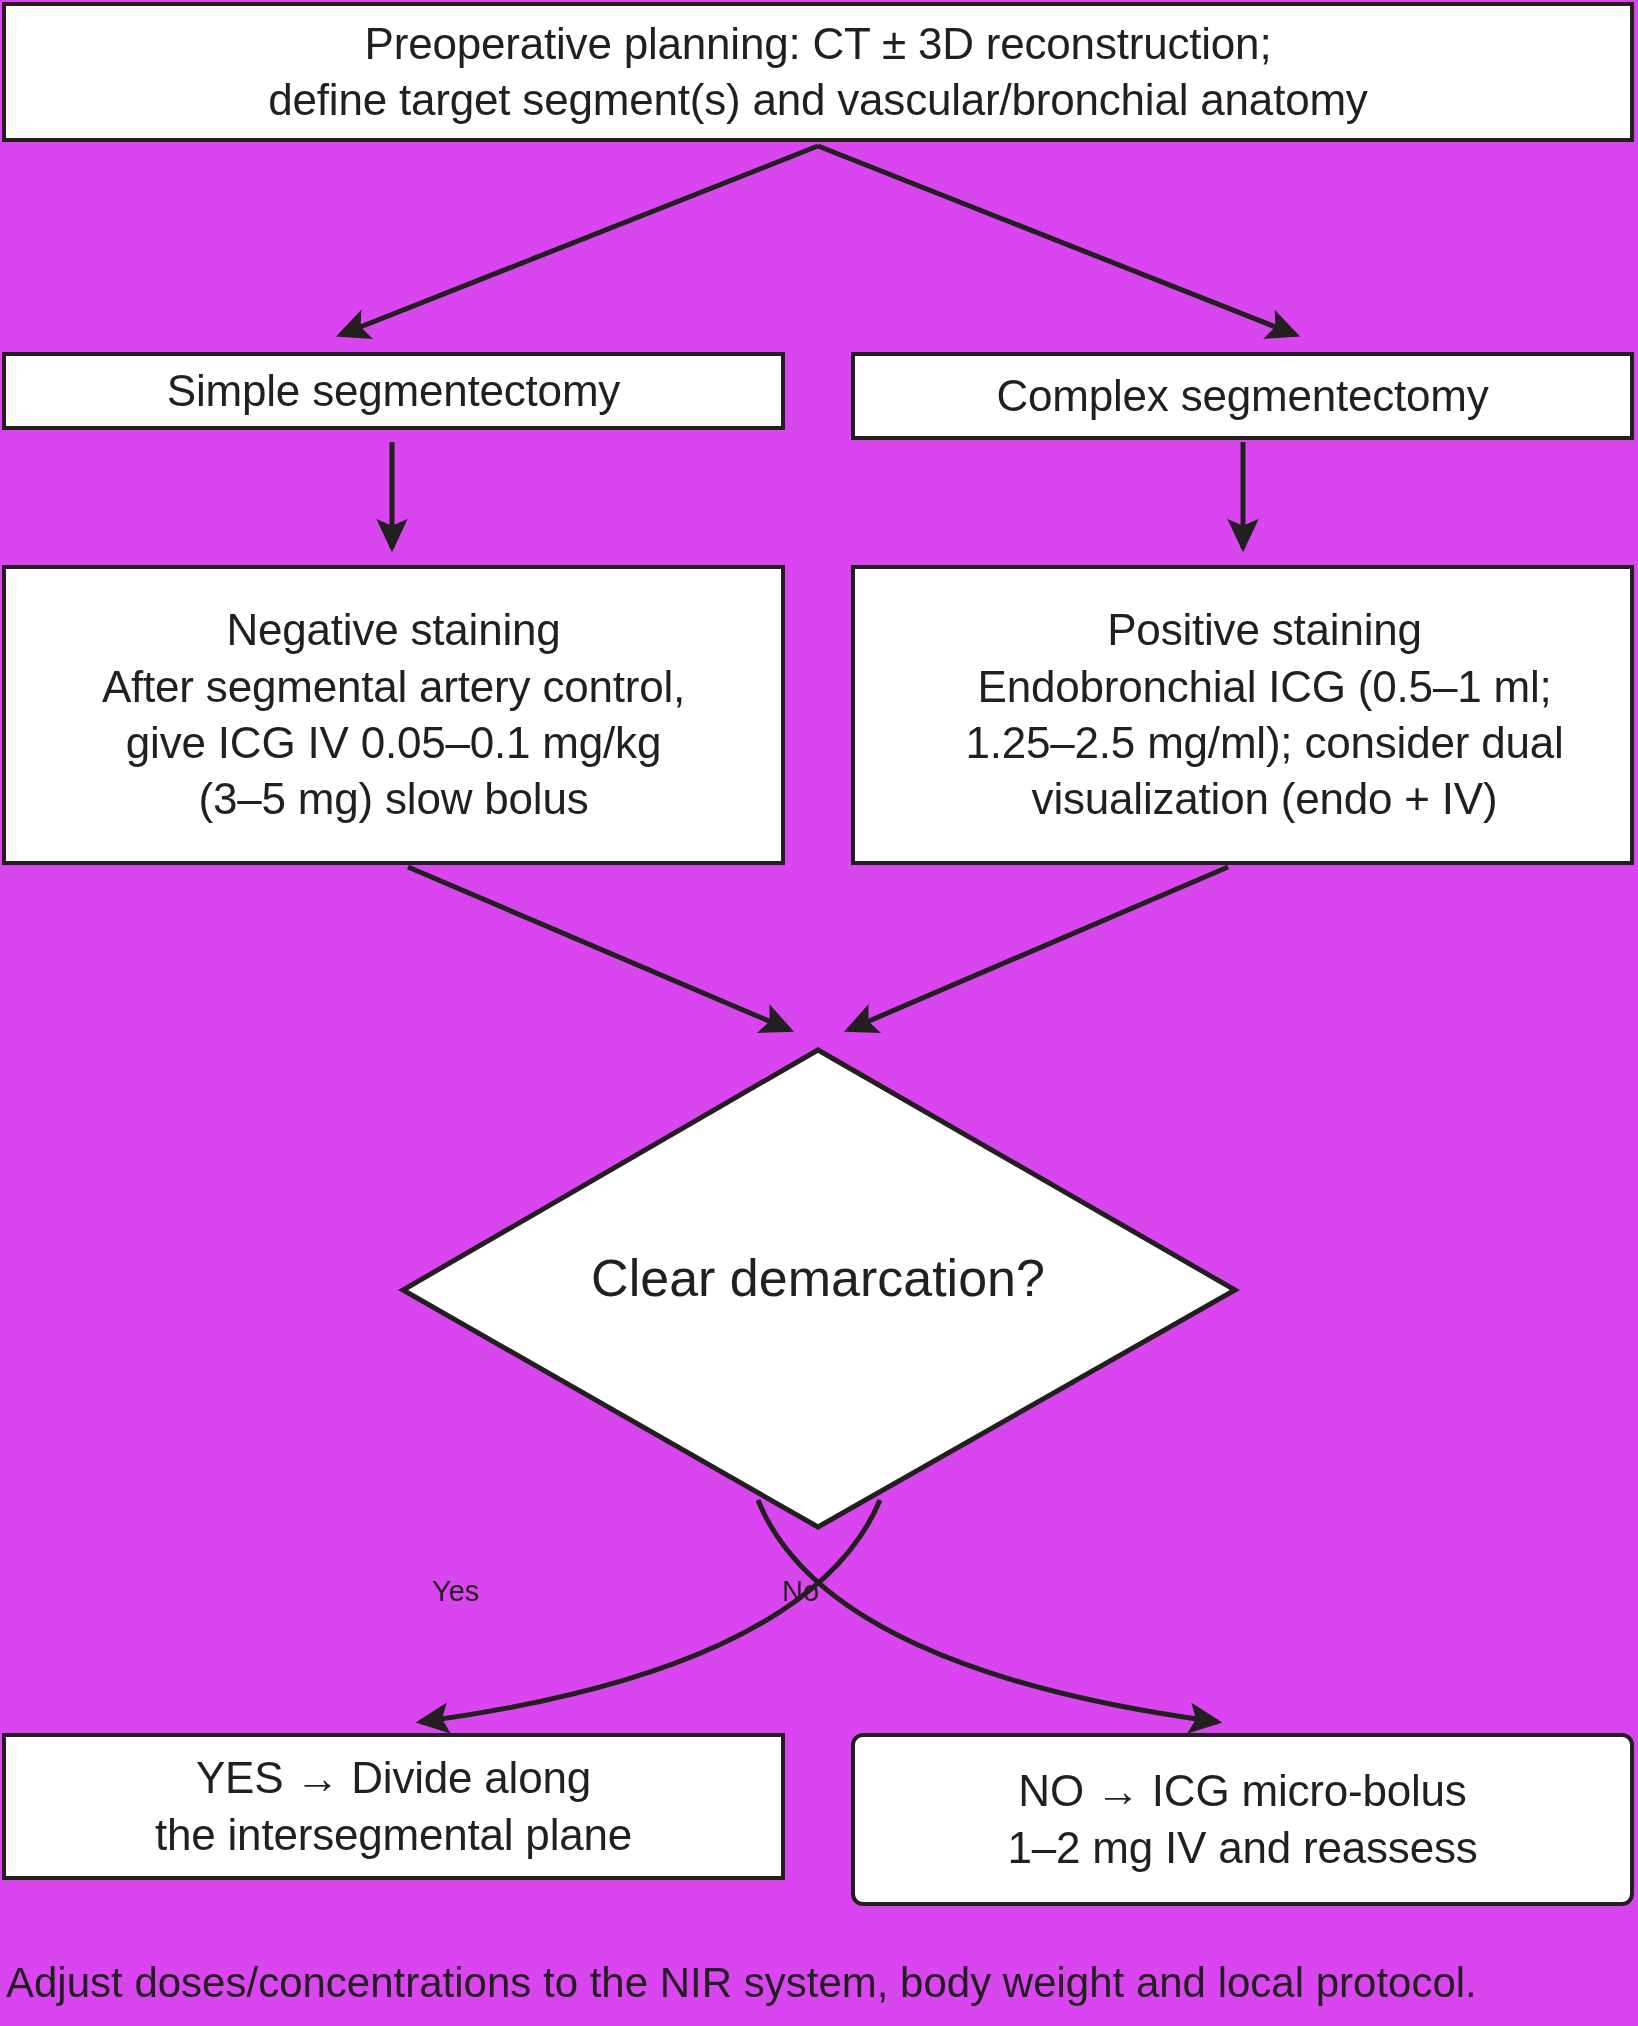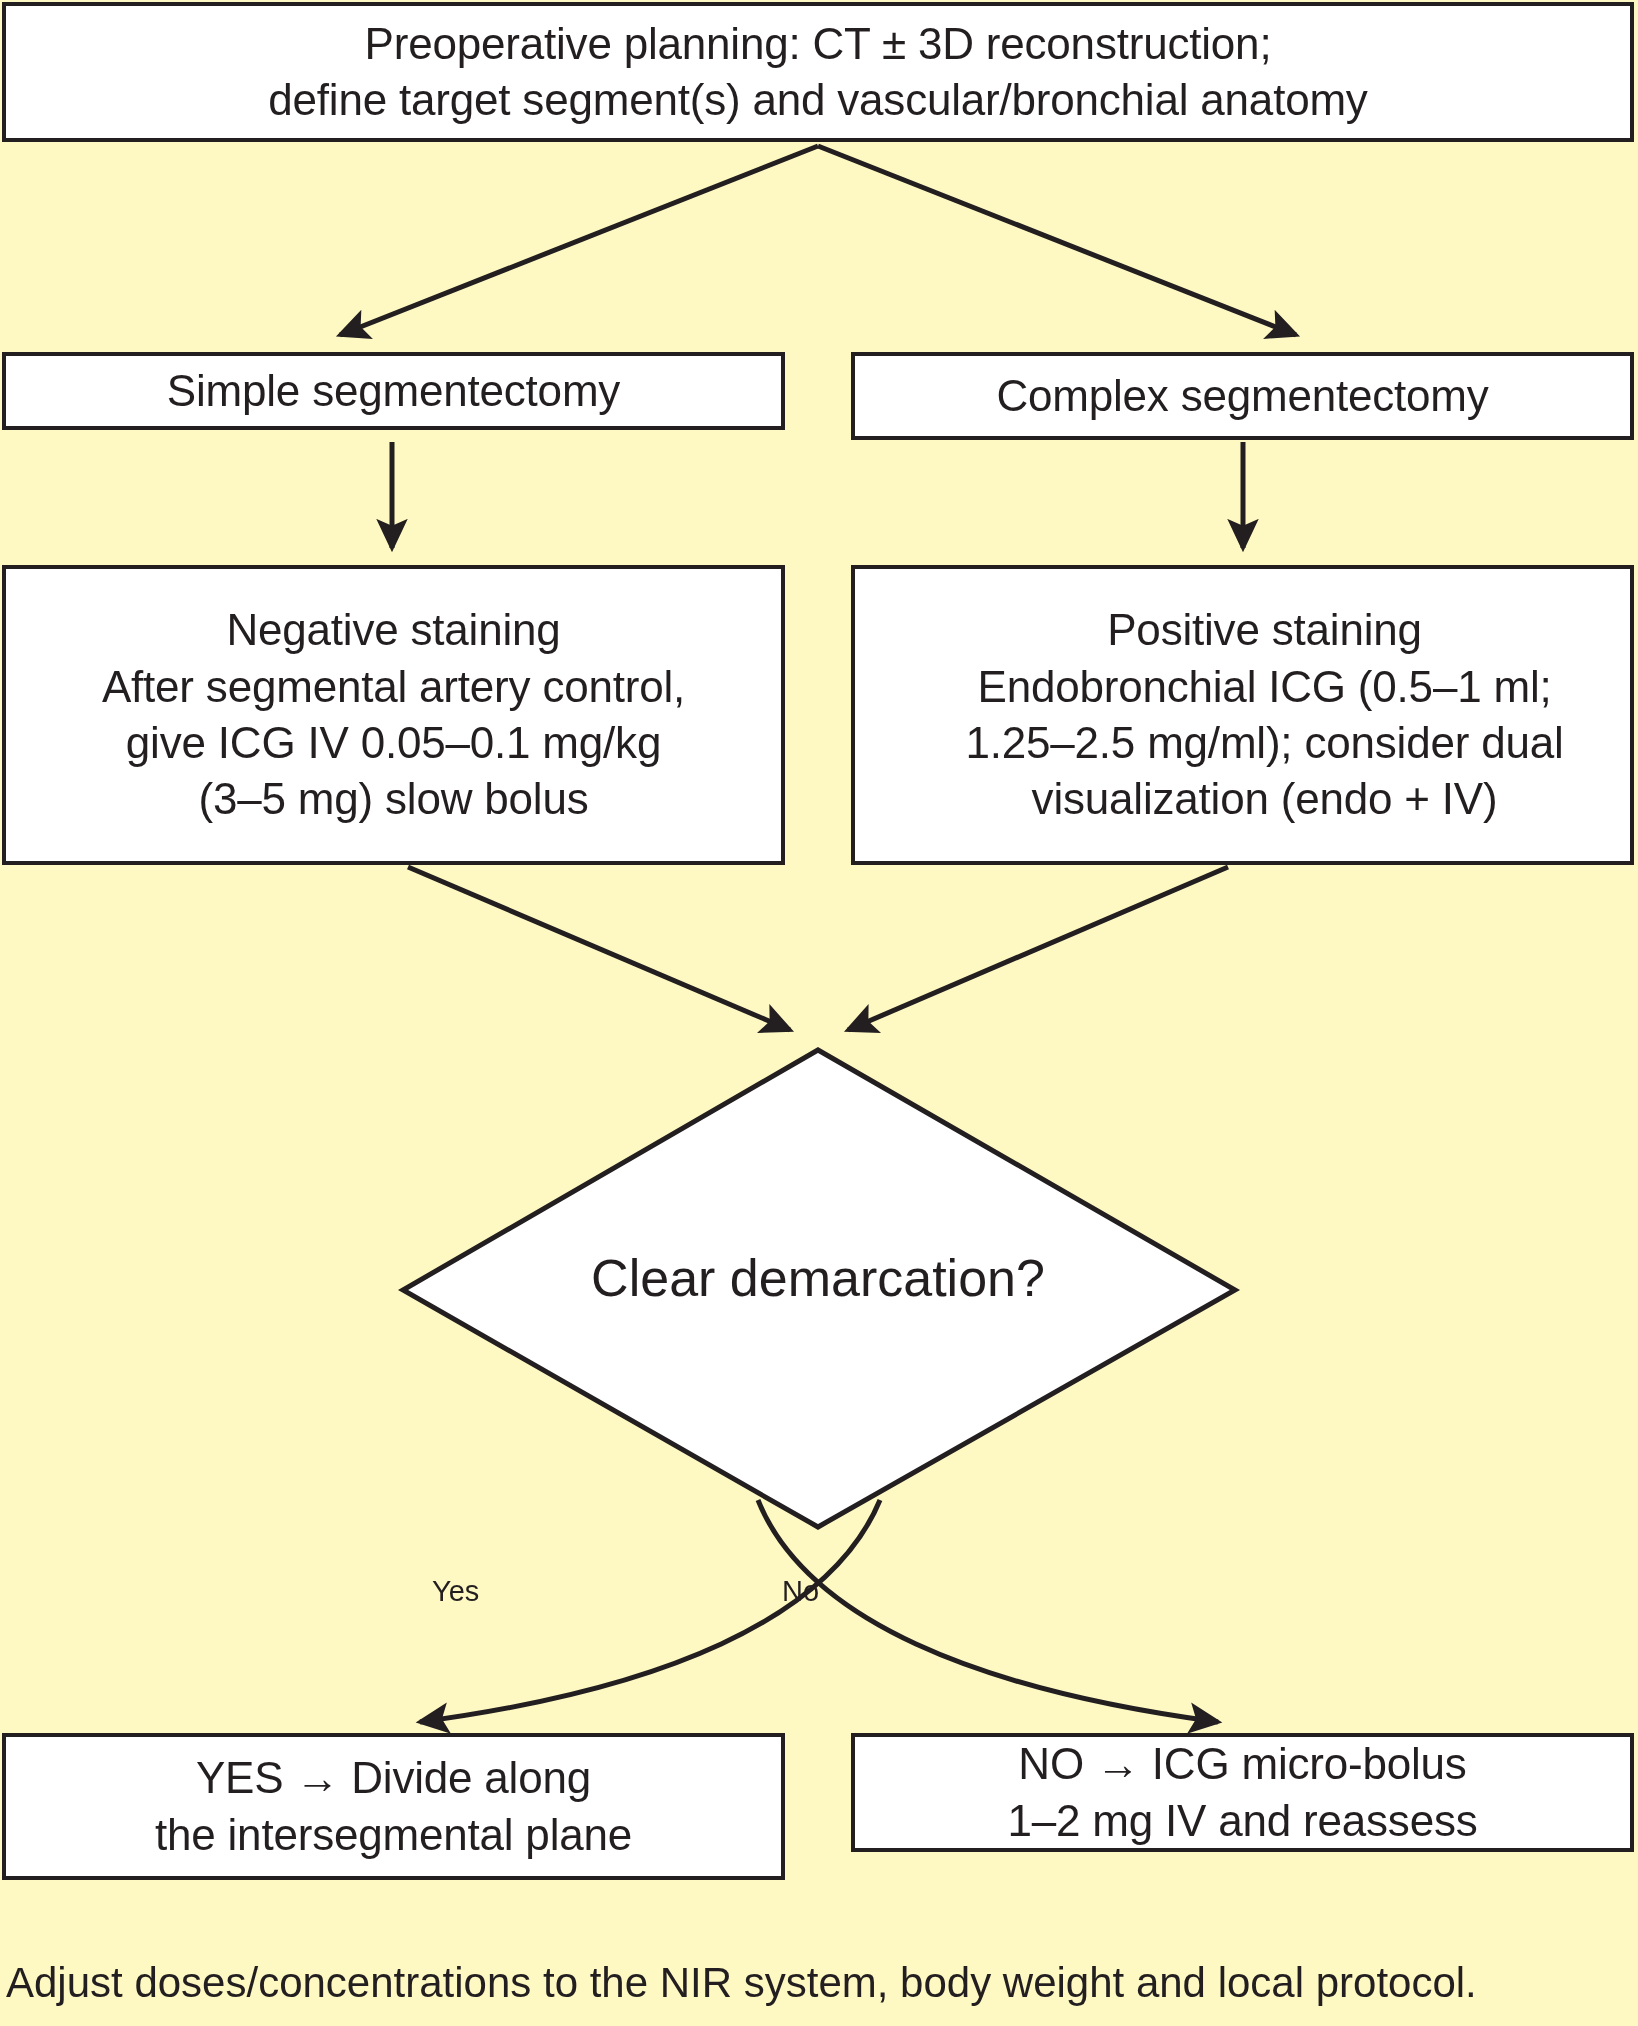--- a/index.html
+++ b/index.html
@@ -8,21 +8,21 @@
     background: #ffffff;
   }
   body {
     font-family: "Liberation Sans", sans-serif;
     color: #1a1a1a;
   }
   #canvas {
     position: relative;
     width: 1638px;
     height: 2026px;
-    background: #fef9c3;
+    background: #d946ef;
     overflow: hidden;
   }
   .svg-layer {
     position: absolute;
     top: 0;
     left: 0;
     width: 1638px;
     height: 2026px;
     pointer-events: none;
   }
@@ -46,21 +46,21 @@
     white-space: nowrap;
   }
 
   
   #box-preop     { left: 2px;   top: 2px;    width: 1632px; height: 140px; }
   #box-simple    { left: 2px;   top: 352px;  width: 783px;  height: 78px;  }
   #box-complex   { left: 851px; top: 352px;  width: 783px;  height: 88px;  }
   #box-negative  { left: 2px;   top: 565px;  width: 783px;  height: 300px; }
   #box-positive  { left: 851px; top: 565px;  width: 783px;  height: 300px; padding-left: 44px; }
   #box-yes-out   { left: 2px;   top: 1733px; width: 783px;  height: 147px; }
-  #box-no-out    { left: 851px; top: 1733px; width: 783px;  height: 119px; }
+  #box-no-out    { left: 851px; top: 1733px; width: 783px;  height: 173px; border-radius: 12px; }
 
   .diamond-label {
     position: absolute;
     left: 403px;
     top: 1248px;
     width: 830px;
     text-align: center;
     font-size: 52px;
     color: #231f20;
     white-space: nowrap;

